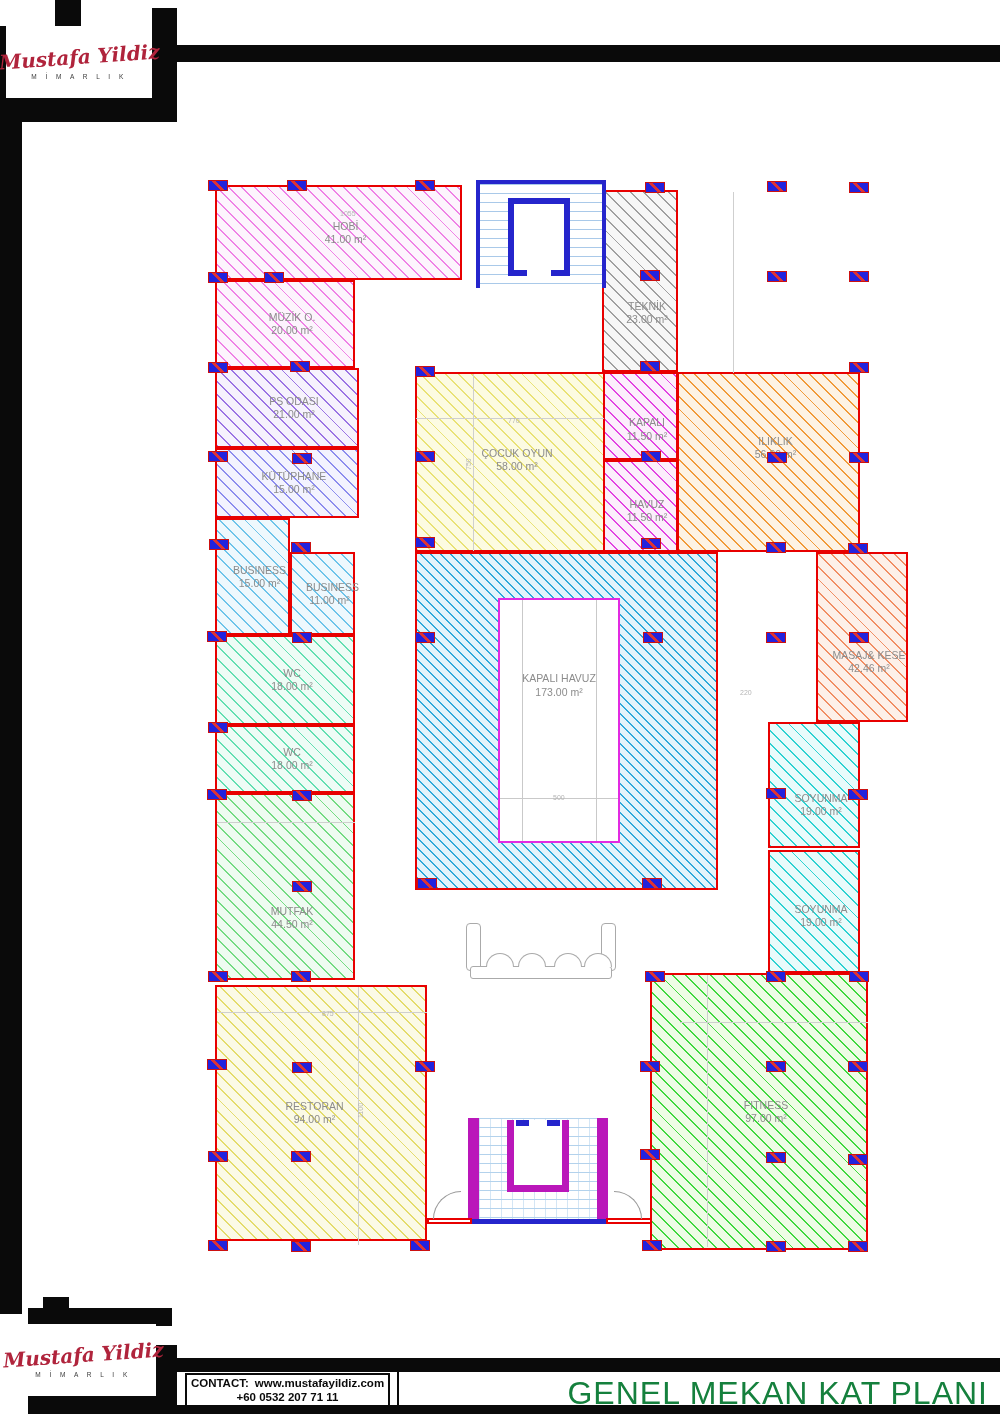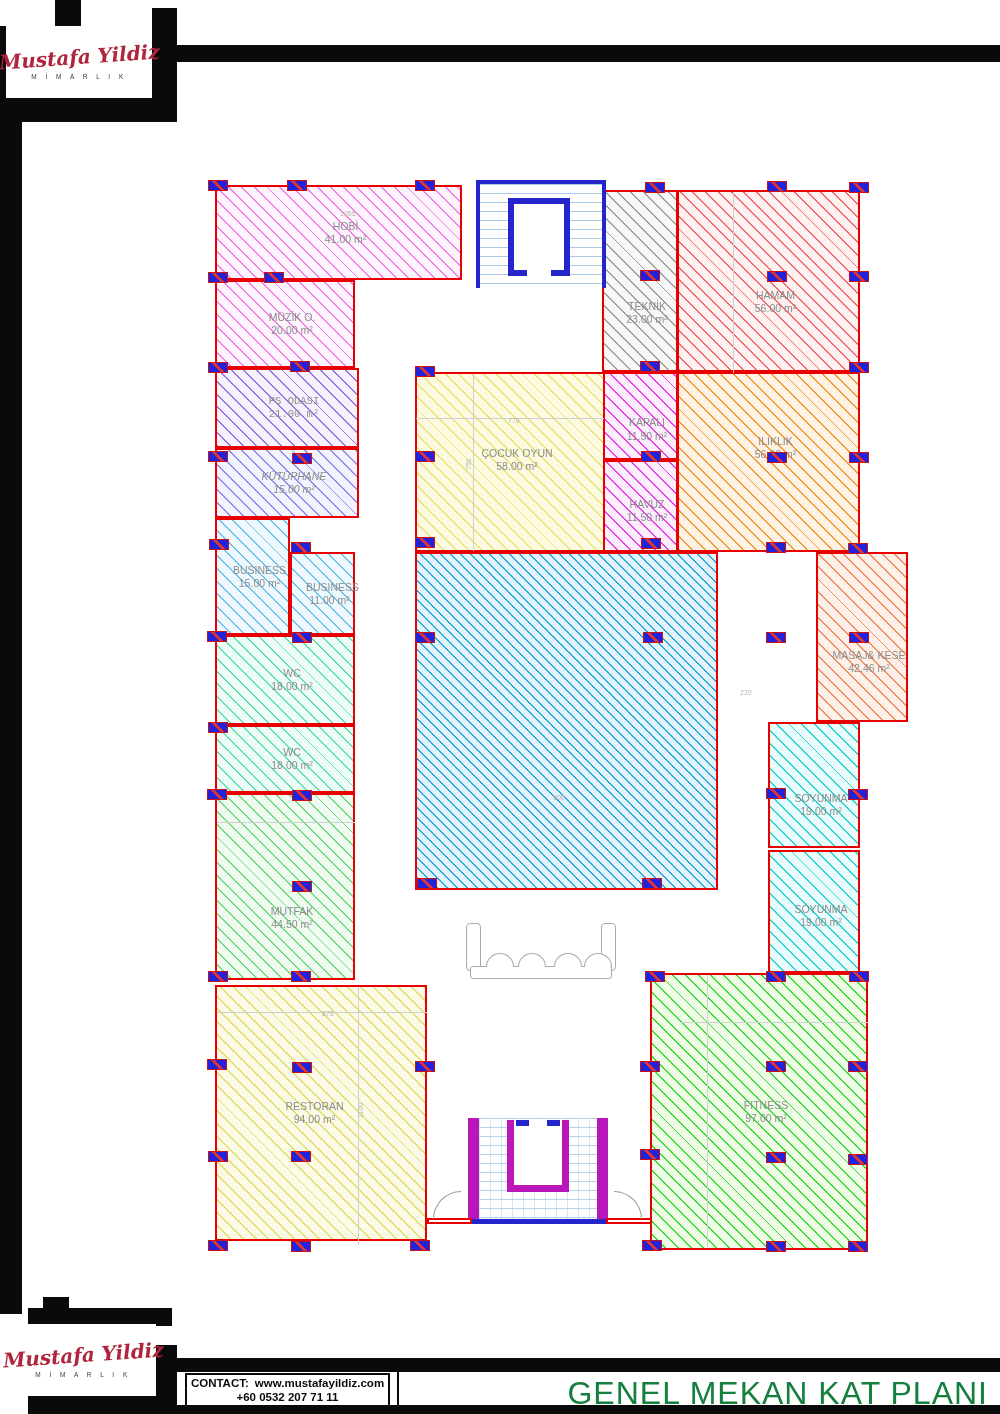--- a/index.html
+++ b/index.html
@@ -105,20 +105,29 @@
     <div class="logo-name">Mustafa Yildiz</div>
     <div class="logo-sub">M İ M A R L I K</div>
   </div>
 
   <div id="plan-canvas">
 
     <div class="stair-top">
       <div class="elev-top"></div>
     </div>
 
+    <div class="pool">
+      <div class="pool-line v" style="left:22px"></div>
+      <div class="pool-line v" style="left:96px"></div>
+      <div class="pool-line h" style="bottom:42px"></div>
+      <div class="pool-label">
+        <span>KAPALI HAVUZ</span>
+        <span>173.00 m²</span>
+      </div>
+    </div>
 
     <div class="sofa">
       <div class="sofa-arm" style="left:0"></div>
       <div class="sofa-arm" style="right:0"></div>
       <div class="sofa-base"></div>
       <div class="cush" style="left:20px"></div>
       <div class="cush" style="left:52px"></div>
       <div class="cush" style="left:88px"></div>
       <div class="cush" style="left:118px"></div>
     </div>
@@ -138,28 +147,28 @@
           <span>HOBİ</span>
           <span>41.00 m²</span>
         </div>
       </div>
       <div class="room" style="left: 215px; top: 280px; width: 140px; height: 88px; background-color: rgb(253, 244, 253); border-color: rgb(232, 0, 0); background-image: repeating-linear-gradient(45deg, rgb(239, 130, 230) 0px, rgb(239, 130, 230) 1.4px, transparent 1.4px, transparent 9px);">
         <div class="room-label" style="top: 50%; color: rgb(140, 140, 140);">
           <span>MÜZİK O.</span>
           <span>20.00 m²</span>
         </div>
       </div>
-      <div class="room" style="left: 215px; top: 368px; width: 144px; height: 80px; background-color: rgb(246, 242, 253); border-color: rgb(232, 0, 0); background-image: repeating-linear-gradient(45deg, rgb(155, 116, 228) 0px, rgb(155, 116, 228) 1.4px, transparent 1.4px, transparent 9px); font-family: Liberation Mono, monospace;">
+      <div class="room" style="left: 215px; top: 368px; width: 144px; height: 80px; background-color: rgb(246, 242, 253); border-color: rgb(232, 0, 0); background-image: repeating-linear-gradient(45deg, rgb(155, 116, 228) 0px, rgb(155, 116, 228) 1.4px, transparent 1.4px, transparent 9px);">
         <div class="room-label" style="top: 50%; color: rgb(140, 140, 140);">
           <span>PS ODASI</span>
           <span>21.00 m²</span>
         </div>
       </div>
       <div class="room" style="left: 215px; top: 448px; width: 144px; height: 70px; background-color: rgb(243, 243, 254); border-color: rgb(232, 0, 0); background-image: repeating-linear-gradient(45deg, rgb(141, 141, 238) 0px, rgb(141, 141, 238) 1.4px, transparent 1.4px, transparent 9px);">
-        <div class="room-label" style="top: 50%; color: rgb(140, 140, 140); font-style: italic;">
+        <div class="room-label" style="top: 50%; color: rgb(140, 140, 140);">
           <span>KÜTÜPHANE</span>
           <span>15.00 m²</span>
         </div>
       </div>
       <div class="room" style="left: 215px; top: 518px; width: 75px; height: 117px; background-color: rgb(238, 248, 253); border-color: rgb(232, 0, 0); background-image: repeating-linear-gradient(45deg, rgb(110, 196, 234) 0px, rgb(110, 196, 234) 1.4px, transparent 1.4px, transparent 9px);">
         <div class="room-label" style="top: 50%; color: rgb(140, 140, 140);">
           <span>BUSINESS</span>
           <span>15.00 m²</span>
         </div>
       </div>
@@ -190,26 +199,20 @@
       <div class="room" style="left: 215px; top: 985px; width: 212px; height: 256px; background-color: rgb(251, 250, 230); border-color: rgb(232, 0, 0); background-image: repeating-linear-gradient(45deg, rgb(228, 220, 108) 0px, rgb(228, 220, 108) 1.4px, transparent 1.4px, transparent 9px);">
         <div class="room-label" style="top: 50%; left: -13%; color: rgb(140, 140, 140);">
           <span>RESTORAN</span>
           <span>94.00 m²</span>
         </div>
       </div>
       <div class="room" style="left: 602px; top: 190px; width: 76px; height: 182px; background-color: rgb(247, 247, 247); border-color: rgb(232, 0, 0); background-image: repeating-linear-gradient(45deg, rgb(160, 160, 160) 0px, rgb(160, 160, 160) 1.4px, transparent 1.4px, transparent 9px);">
         <div class="room-label" style="top: 68%; color: rgb(140, 140, 140);">
           <span>TEKNİK</span>
           <span>23.00 m²</span>
-        </div>
-      </div>
-      <div class="room" style="left: 677px; top: 190px; width: 183px; height: 182px; background-color: rgb(253, 241, 241); border-color: rgb(232, 0, 0); background-image: repeating-linear-gradient(45deg, rgb(242, 107, 107) 0px, rgb(242, 107, 107) 1.4px, transparent 1.4px, transparent 9px);">
-        <div class="room-label" style="top: 62%; color: rgb(140, 140, 140);">
-          <span>HAMAM</span>
-          <span>56.00 m²</span>
         </div>
       </div>
       <div class="room" style="left: 602px; top: 372px; width: 76px; height: 88px; background-color: rgb(252, 238, 252); border-color: rgb(232, 0, 0); background-image: repeating-linear-gradient(45deg, rgb(226, 67, 226) 0px, rgb(226, 67, 226) 1.4px, transparent 1.4px, transparent 9px);">
         <div class="room-label" style="top: 66%; color: rgb(140, 140, 140);">
           <span>KAPALI</span>
           <span>11.50 m²</span>
         </div>
       </div>
       <div class="room" style="left: 602px; top: 460px; width: 76px; height: 92px; background-color: rgb(252, 238, 252); border-color: rgb(232, 0, 0); background-image: repeating-linear-gradient(45deg, rgb(226, 67, 226) 0px, rgb(226, 67, 226) 1.4px, transparent 1.4px, transparent 9px);">
         <div class="room-label" style="top: 56%; color: rgb(140, 140, 140);">

